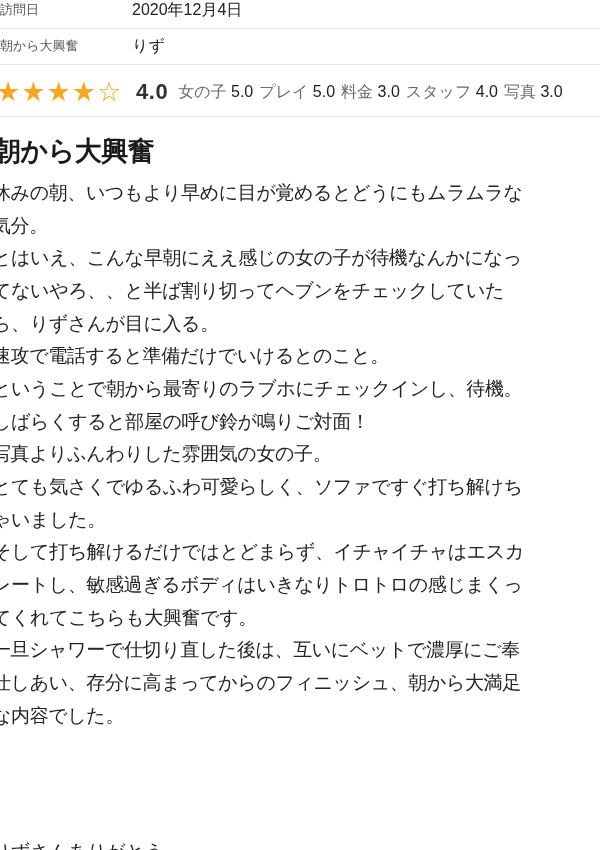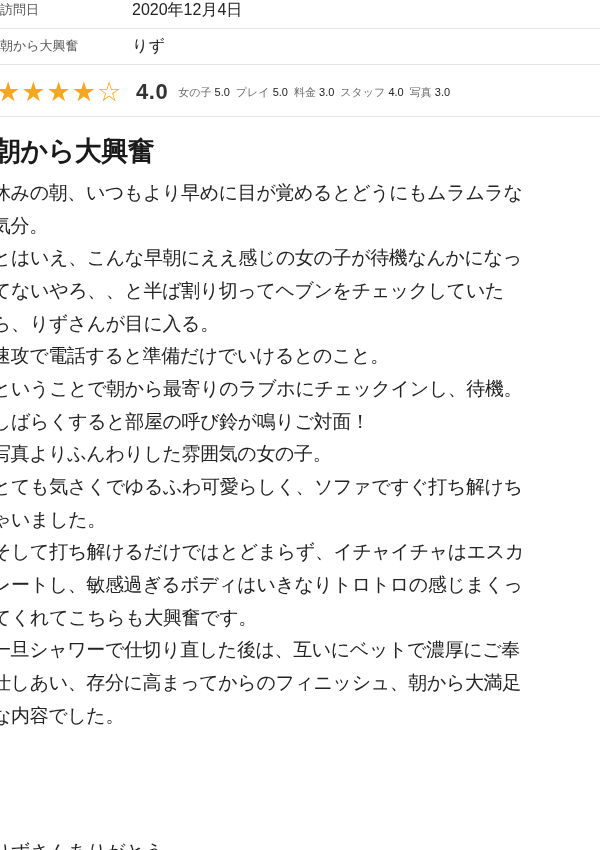--- a/index.html
+++ b/index.html
@@ -72,21 +72,21 @@
     color: #f5a623;
   }
   .score {
     font-size: 22px;
     font-weight: bold;
     color: #333333;
     margin-left: 14px;
     letter-spacing: 0.5px;
   }
   .subscores {
-    font-size: 11px;
+    font-size: 16px;
     color: #4a4a4a;
     margin-left: 10px;
     letter-spacing: 0px;
     text-align: right;
   }
   .subscores .sname {
     color: #6b6b6b;
   }
   .subscores .sval {
     color: #222222;

